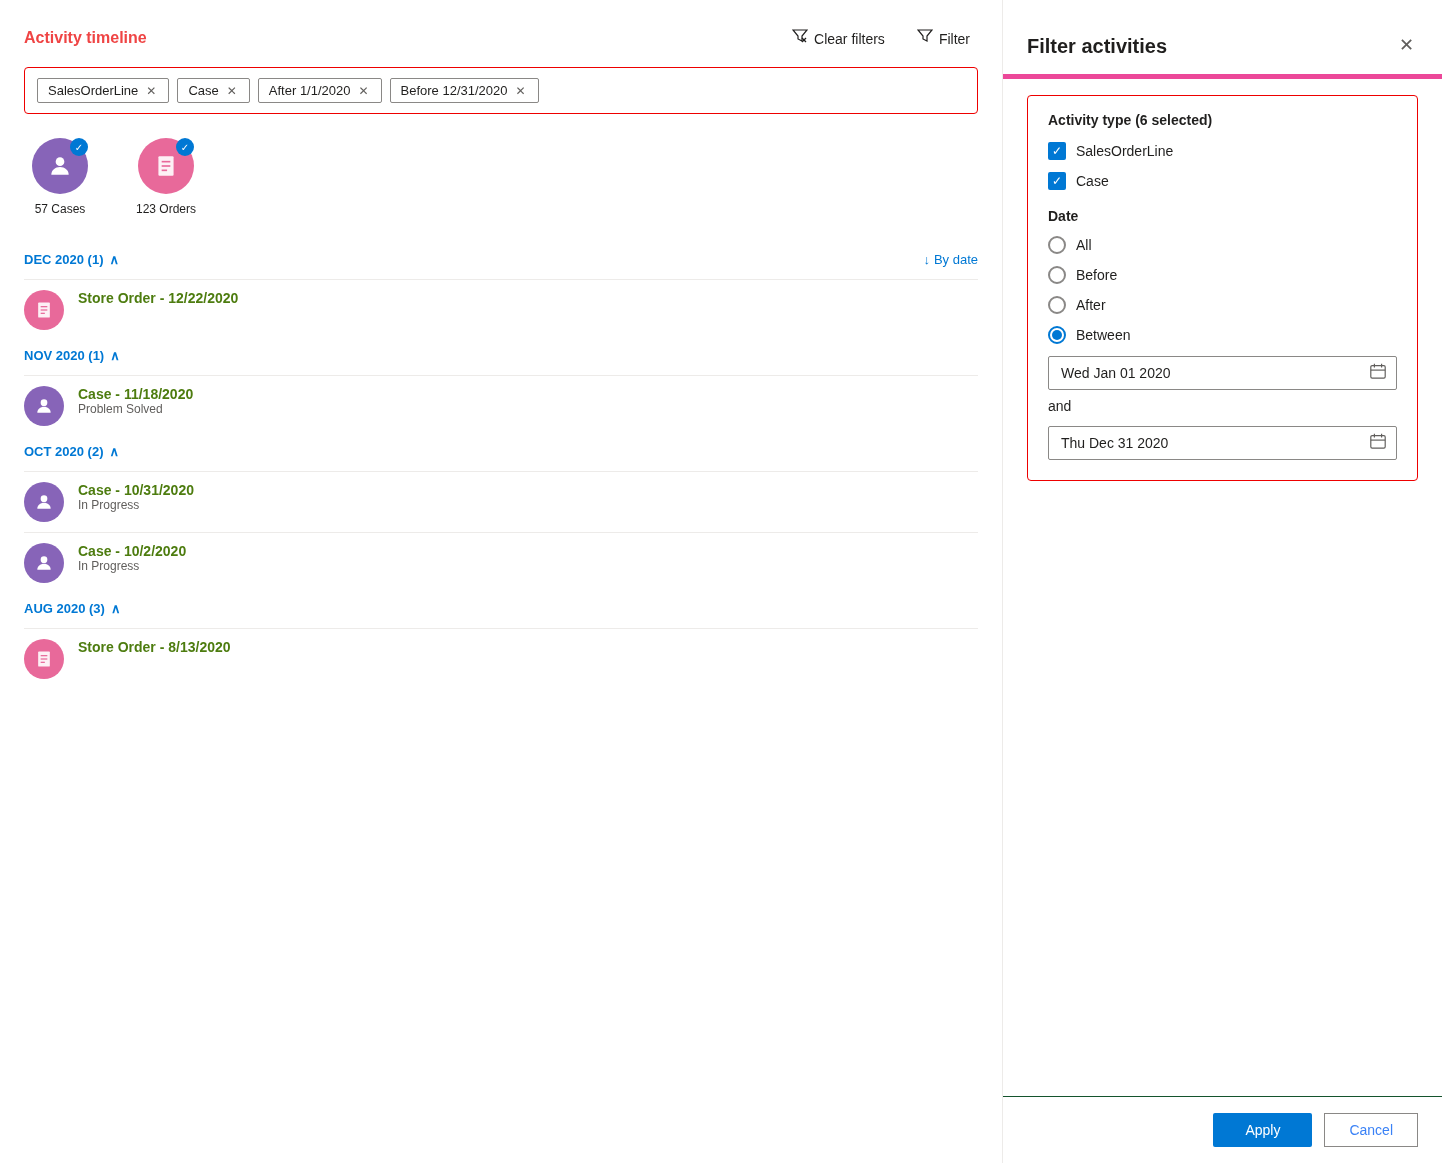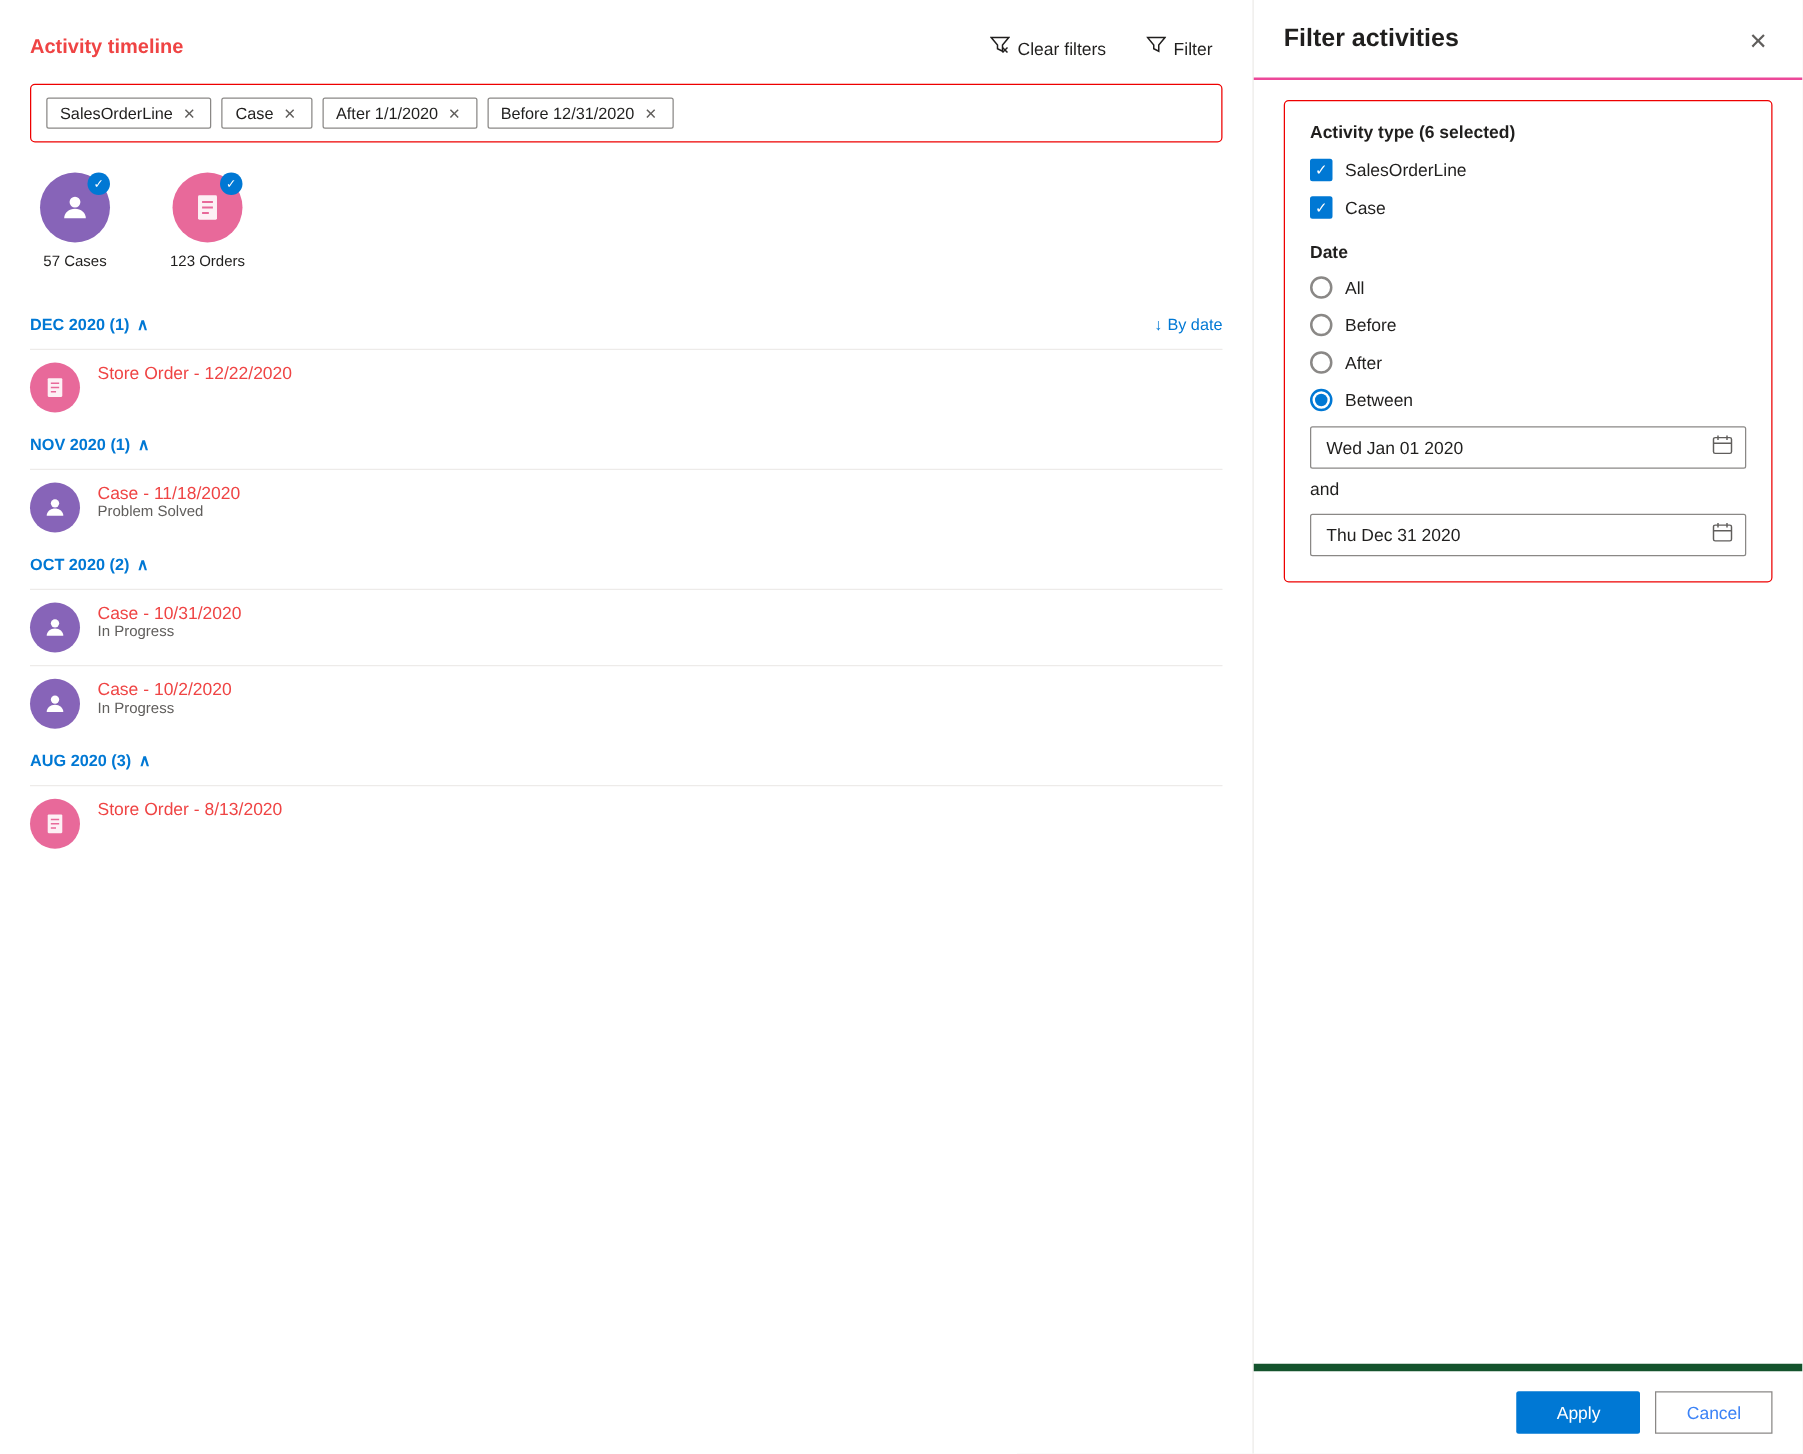--- a/index.html
+++ b/index.html
@@ -163,40 +163,41 @@
       background: #8764b8;
       display: flex; align-items: center; justify-content: center;
       flex-shrink: 0;
       color: #fff;
       font-size: 18px;
     }
 
     .item-icon.pink { background: #e8699a; }
 
     .item-content { display: flex; flex-direction: column; }
-    .item-title { font-size: 14px; color: #ef4444; font-weight: 400; }
+    .item-title { font-size: 14px; color: #4d7c0f; font-weight: 700; }
     .item-subtitle { font-size: 12px; color: #605e5c; }
 
     
     .right-panel {
       width: 440px;
       background: #fff;
       border-left: 1px solid #edebe9;
       display: flex;
       flex-direction: column;
       padding: 0;
       position: relative;
     }
 
     .panel-header {
       display: flex;
-      align-items: flex-start;
+      align-items: flex-end;
       justify-content: space-between;
       padding: 20px 24px 16px 24px;
-      border-bottom: 2px solid #ec4899;
+      border-bottom: 5px solid #ec4899;
+      margin-top: 12px;
     }
 
     .panel-title {
       font-size: 20px;
       font-weight: 600;
       color: #201f1e;
     }
 
     .close-btn {
       background: none;
@@ -340,21 +341,21 @@
       color: #201f1e;
       margin: 8px 0;
     }
 
     
     .panel-footer {
       display: flex;
       justify-content: flex-end;
       gap: 12px;
       padding: 16px 24px;
-      border-top: 6px solid #14532d;
+      border-top: 1px solid #14532d;
     }
 
     .btn-apply {
       background: #0078d4;
       color: #fff;
       border: none;
       border-radius: 2px;
       padding: 8px 32px;
       font-size: 14px;
       cursor: pointer;

